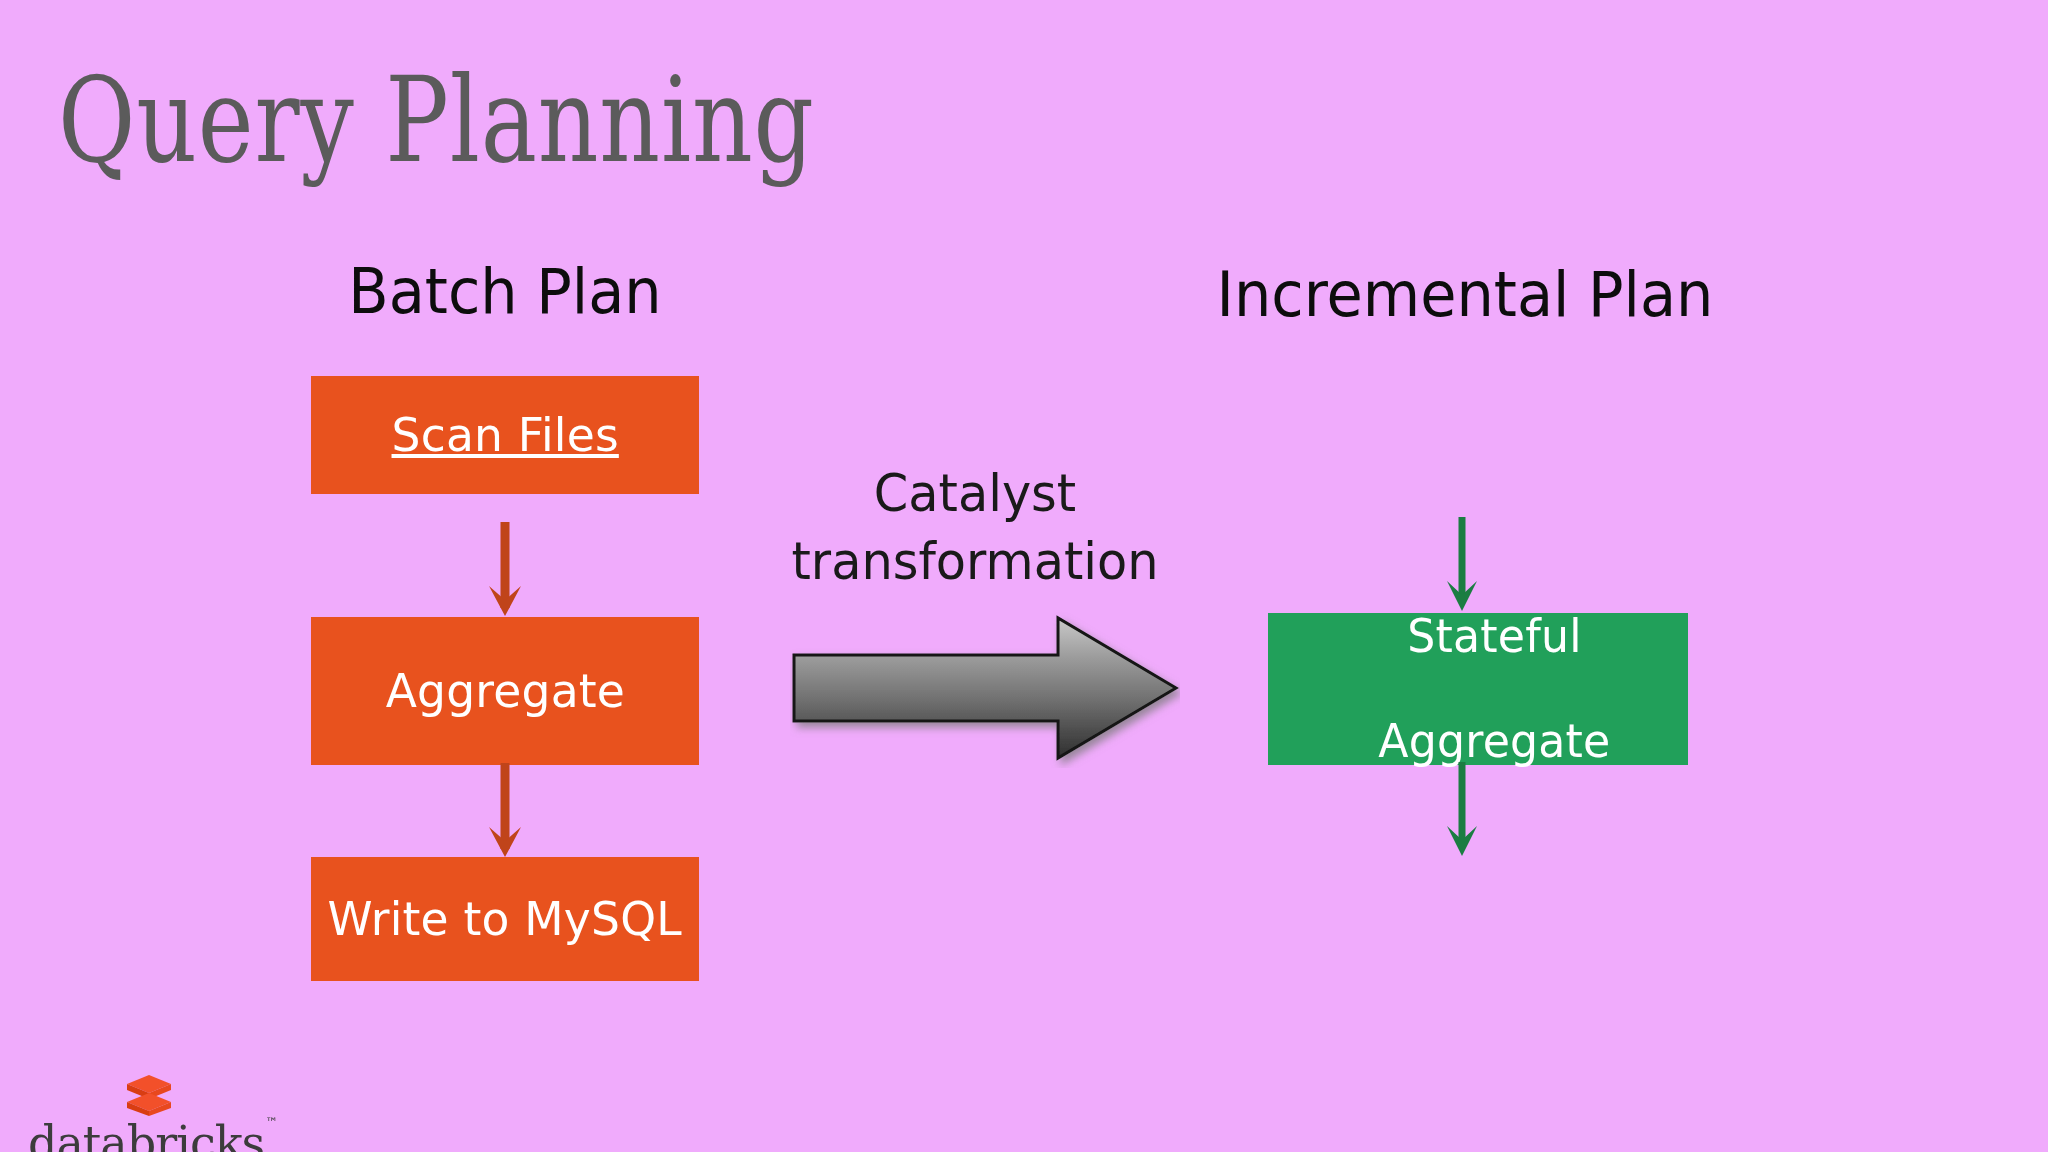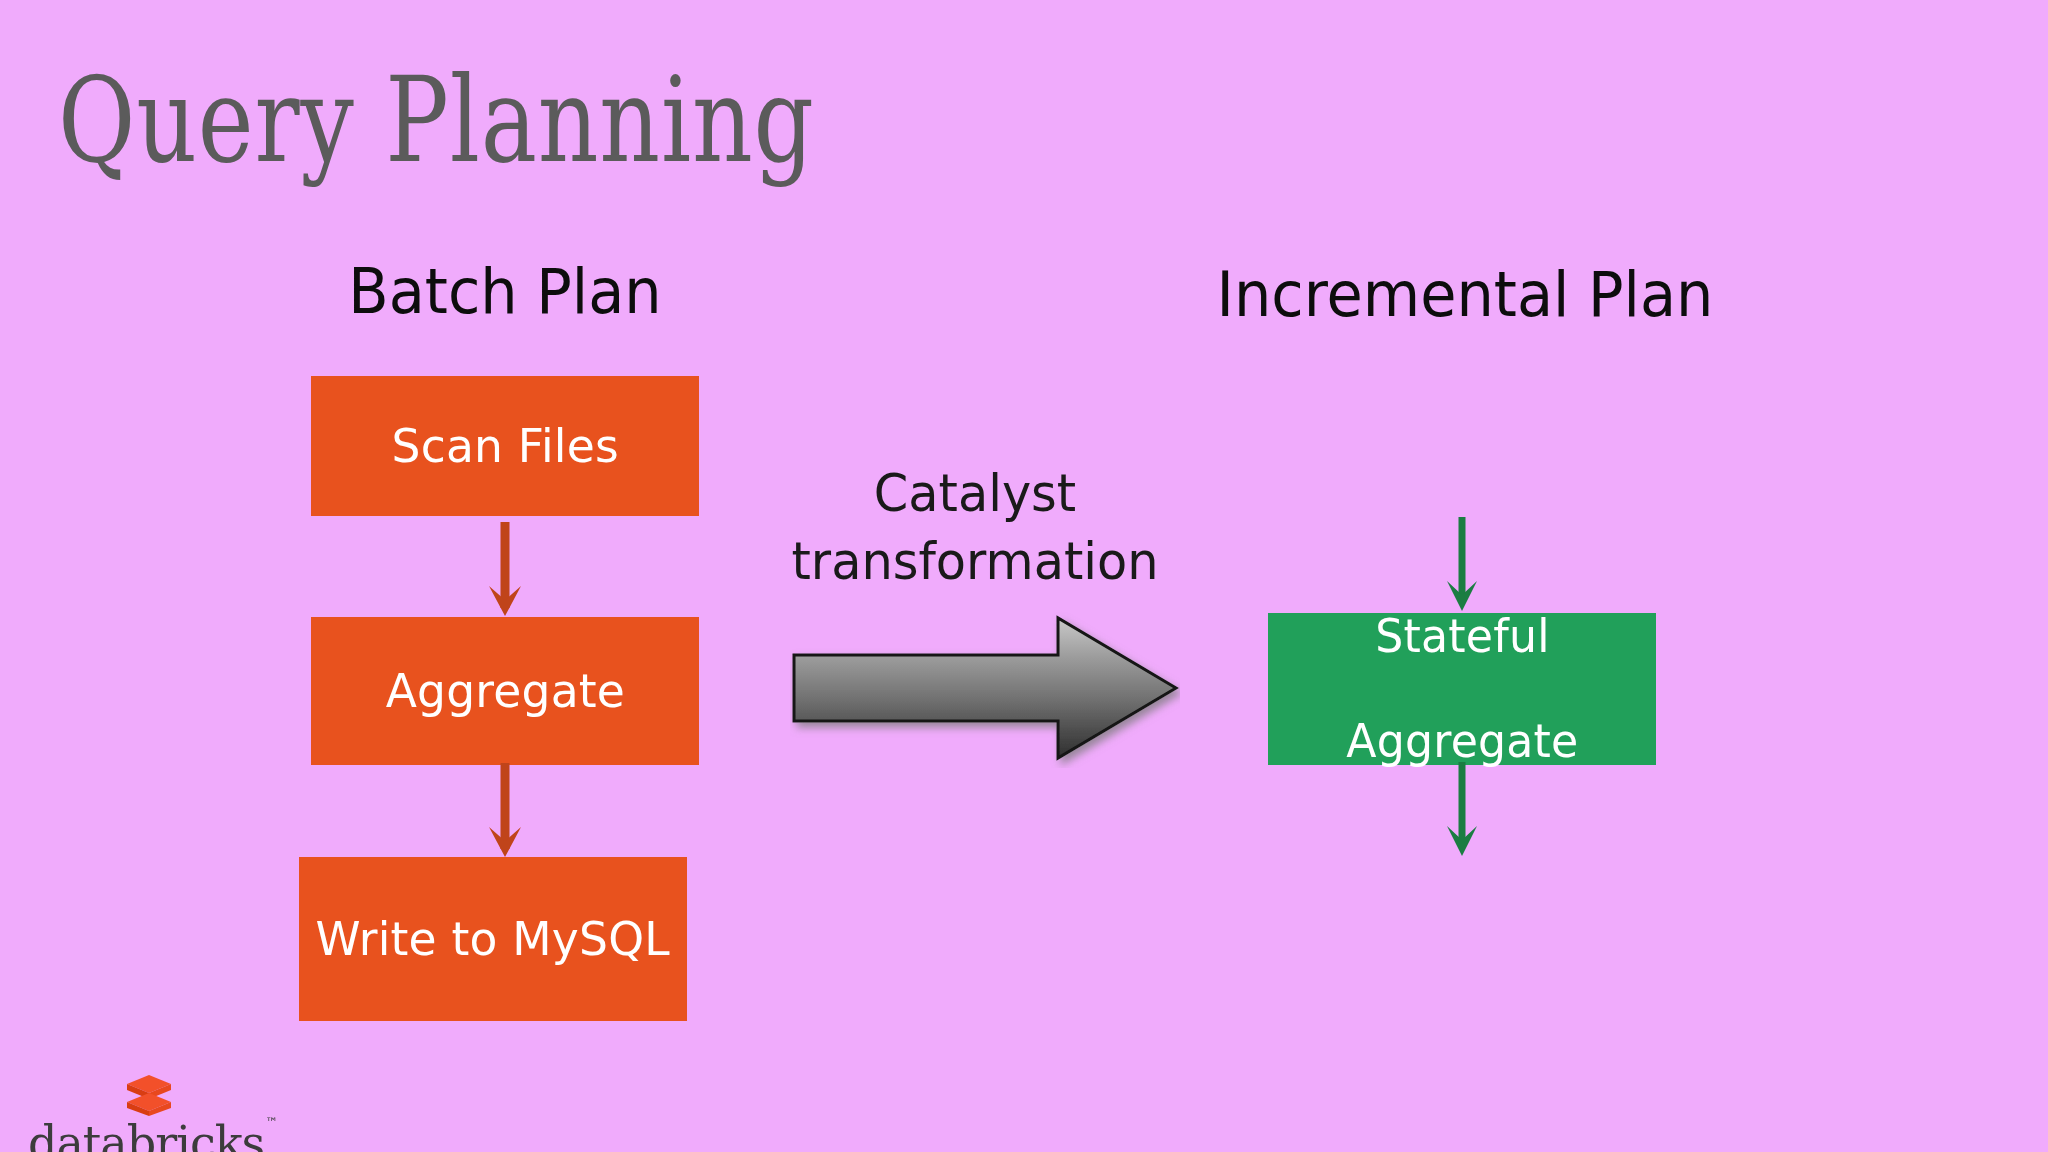--- a/index.html
+++ b/index.html
@@ -72,27 +72,27 @@
     letter-spacing: 0.2px;
   }
   .plan-box span {
     transform: scaleX(0.97);
     display: block;
   }
   .batch-box   { background: #e8521e; }
   .incr-box    { background: #21a05a; }
 
   
-  #batch-box-0 { left: 311px; top: 376px;  width: 388px; height: 140px; }
+  #batch-box-0 { left: 311px; top: 376px;  width: 388px; height: 118px; text-decoration: underline; }
   #batch-box-1 { left: 311px; top: 617px;  width: 388px; height: 148px; }
-  #batch-box-2 { left: 299px; top: 857px;  width: 388px; height: 164px; }
+  #batch-box-2 { left: 311px; top: 857px;  width: 388px; height: 124px; }
 
   
   #incr-box-0  { left: 1268px; top: 370px; width: 388px; height: 148px; }
-  #incr-box-1  { left: 1268px; top: 613px; width: 388px; height: 152px; }
+  #incr-box-1  { left: 1268px; top: 613px; width: 388px; height: 152px; padding-left: 32px; }
   #incr-box-2  { left: 1268px; top: 852px; width: 388px; height: 150px; }
 
   
   .flow-arrow {
     position: absolute;
     width: 44px;
     height: 96px;
   }
   #batch-arrow-0 { left: 483px;  top: 522px; }
   #batch-arrow-1 { left: 483px;  top: 763px; }

